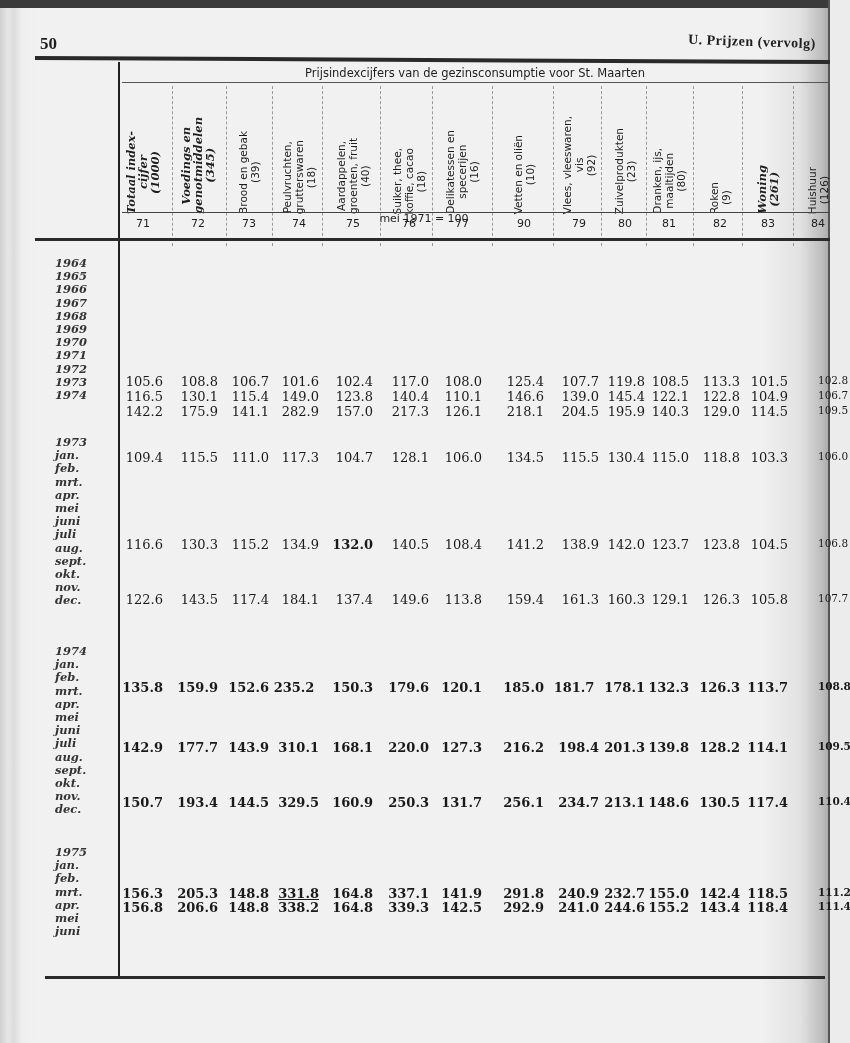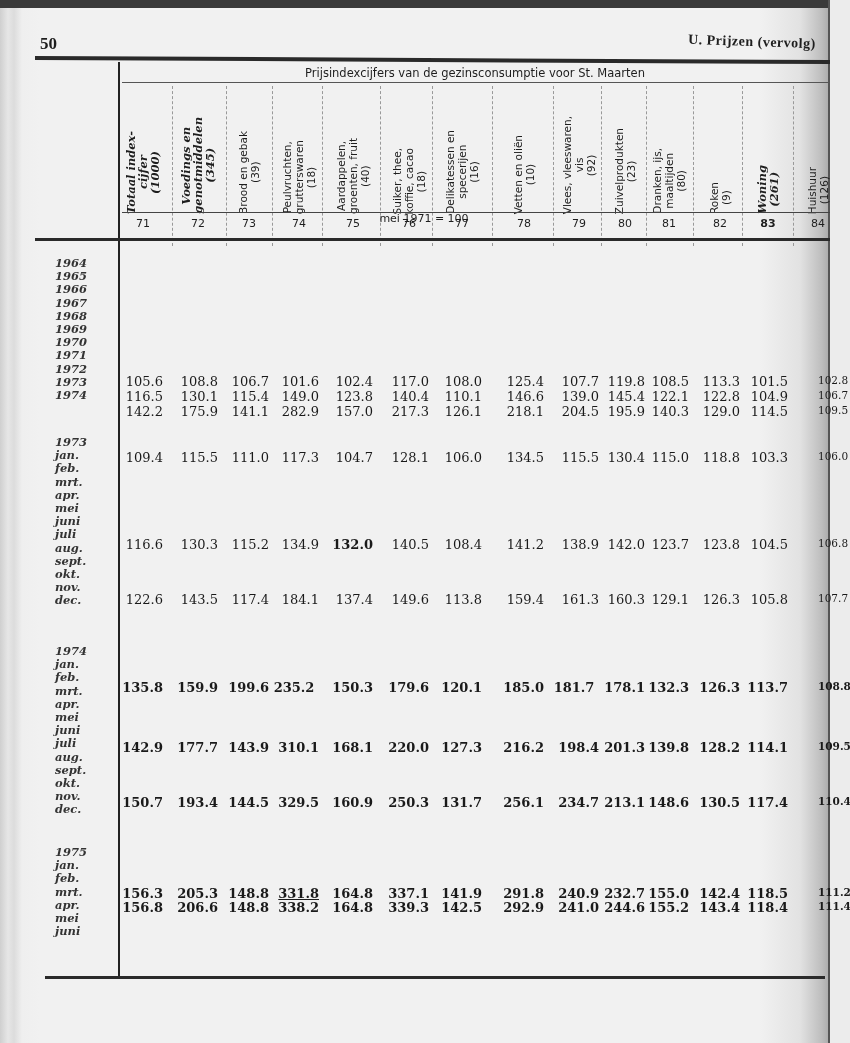--- a/index.html
+++ b/index.html
@@ -162,26 +162,26 @@
 <div class="base-label">mei 1971 = 100</div>
 <div class="num-rule"></div>
 <div id="colnums">
     <div class="colnum" style="left: 123px;">71</div>
     <div class="colnum" style="left: 178px;">72</div>
     <div class="colnum" style="left: 229px;">73</div>
     <div class="colnum" style="left: 279px;">74</div>
     <div class="colnum" style="left: 333px;">75</div>
     <div class="colnum" style="left: 389px;">76</div>
     <div class="colnum" style="left: 442px;">77</div>
-    <div class="colnum" style="left: 504px;">78</div>
+    <div class="colnum" style="left: 504px;">90</div>
     <div class="colnum" style="left: 559px;">79</div>
     <div class="colnum" style="left: 605px;">80</div>
     <div class="colnum" style="left: 649px;">81</div>
     <div class="colnum" style="left: 700px;">82</div>
-    <div class="colnum" style="left: 748px; font-weight: bold;">83</div>
+    <div class="colnum" style="left: 748px;">83</div>
     <div class="colnum" style="left: 798px;">84</div>
   </div>
 <div class="num-rule2"></div>
 
 <div id="rowlabels">
     <div class="rowlabel" style="top: 257px;">
       <div>1964</div>
       <div>1965</div>
       <div>1966</div>
       <div>1967</div>
@@ -313,21 +313,21 @@
     <div class="cell" style="left: 432px; top: 592px;">113.8</div>
     <div class="cell" style="left: 494px; top: 592px;">159.4</div>
     <div class="cell" style="left: 549px; top: 592px;">161.3</div>
     <div class="cell" style="left: 595px; top: 592px;">160.3</div>
     <div class="cell" style="left: 639px; top: 592px;">129.1</div>
     <div class="cell" style="left: 690px; top: 592px;">126.3</div>
     <div class="cell" style="left: 738px; top: 592px;">105.8</div>
     <div class="cell small" style="left: 818px; top: 592px;">107.7</div>
     <div class="cell bold" style="left: 113px; top: 680px;">135.8</div>
     <div class="cell bold" style="left: 168px; top: 680px;">159.9</div>
-    <div class="cell bold" style="left: 219px; top: 680px;">199.6</div>
+    <div class="cell bold" style="left: 219px; top: 680px;">152.6</div>
     <div class="cell bold" style="left: 269px; top: 680px; text-align: center;">235.2</div>
     <div class="cell bold" style="left: 323px; top: 680px;">150.3</div>
     <div class="cell bold" style="left: 379px; top: 680px;">179.6</div>
     <div class="cell bold" style="left: 432px; top: 680px;">120.1</div>
     <div class="cell bold" style="left: 494px; top: 680px;">185.0</div>
     <div class="cell bold" style="left: 549px; top: 680px; text-align: center;">181.7</div>
     <div class="cell bold" style="left: 595px; top: 680px;">178.1</div>
     <div class="cell bold" style="left: 639px; top: 680px;">132.3</div>
     <div class="cell bold" style="left: 690px; top: 680px;">126.3</div>
     <div class="cell bold" style="left: 738px; top: 680px;">113.7</div>

